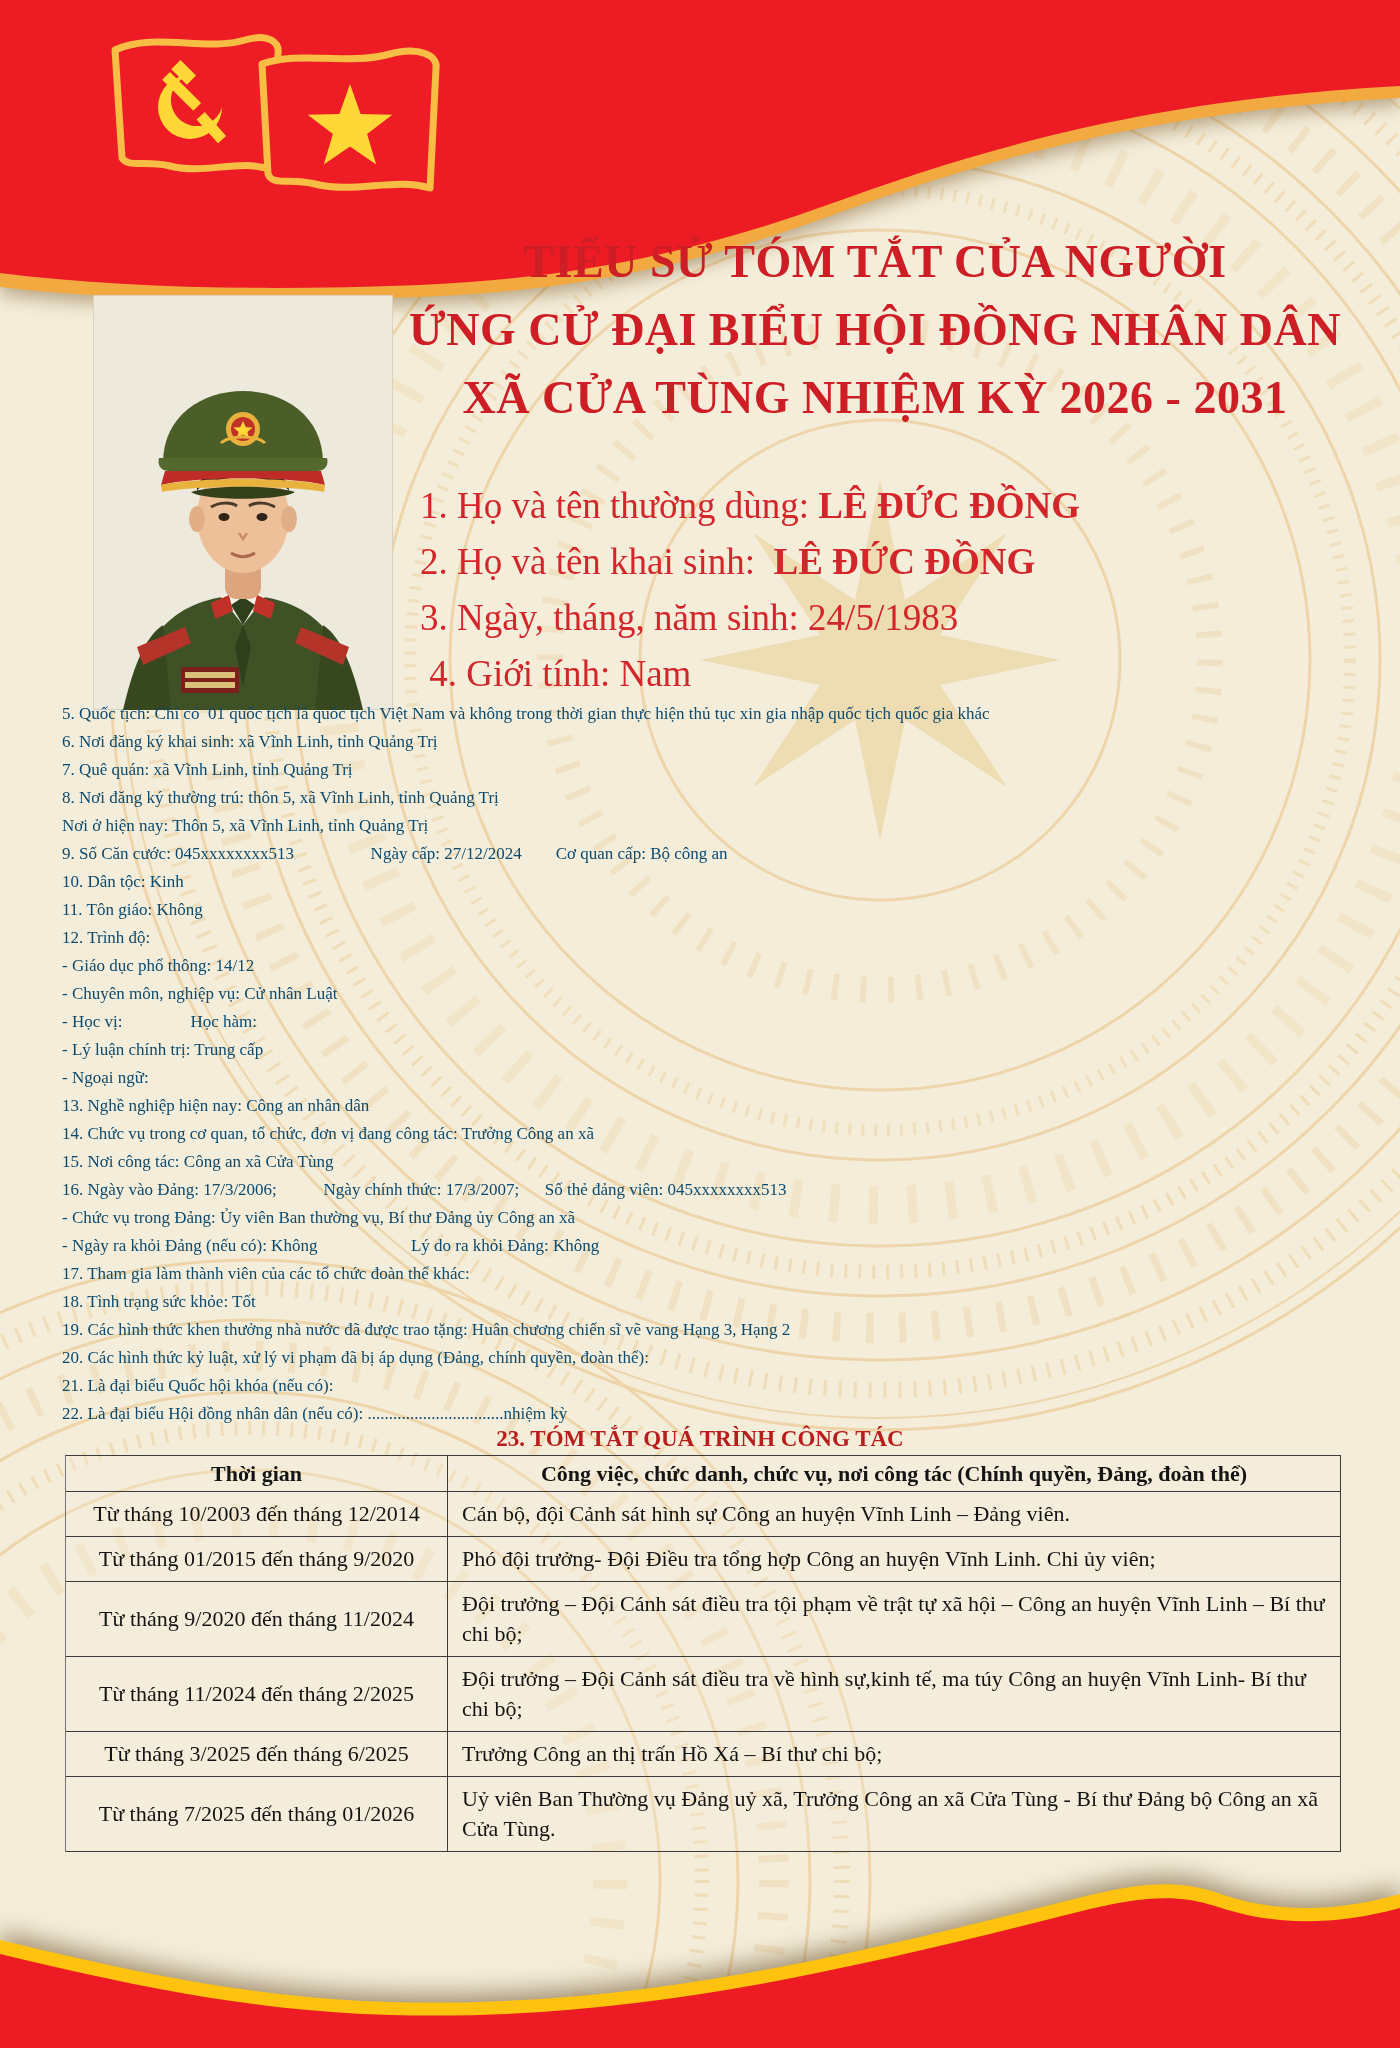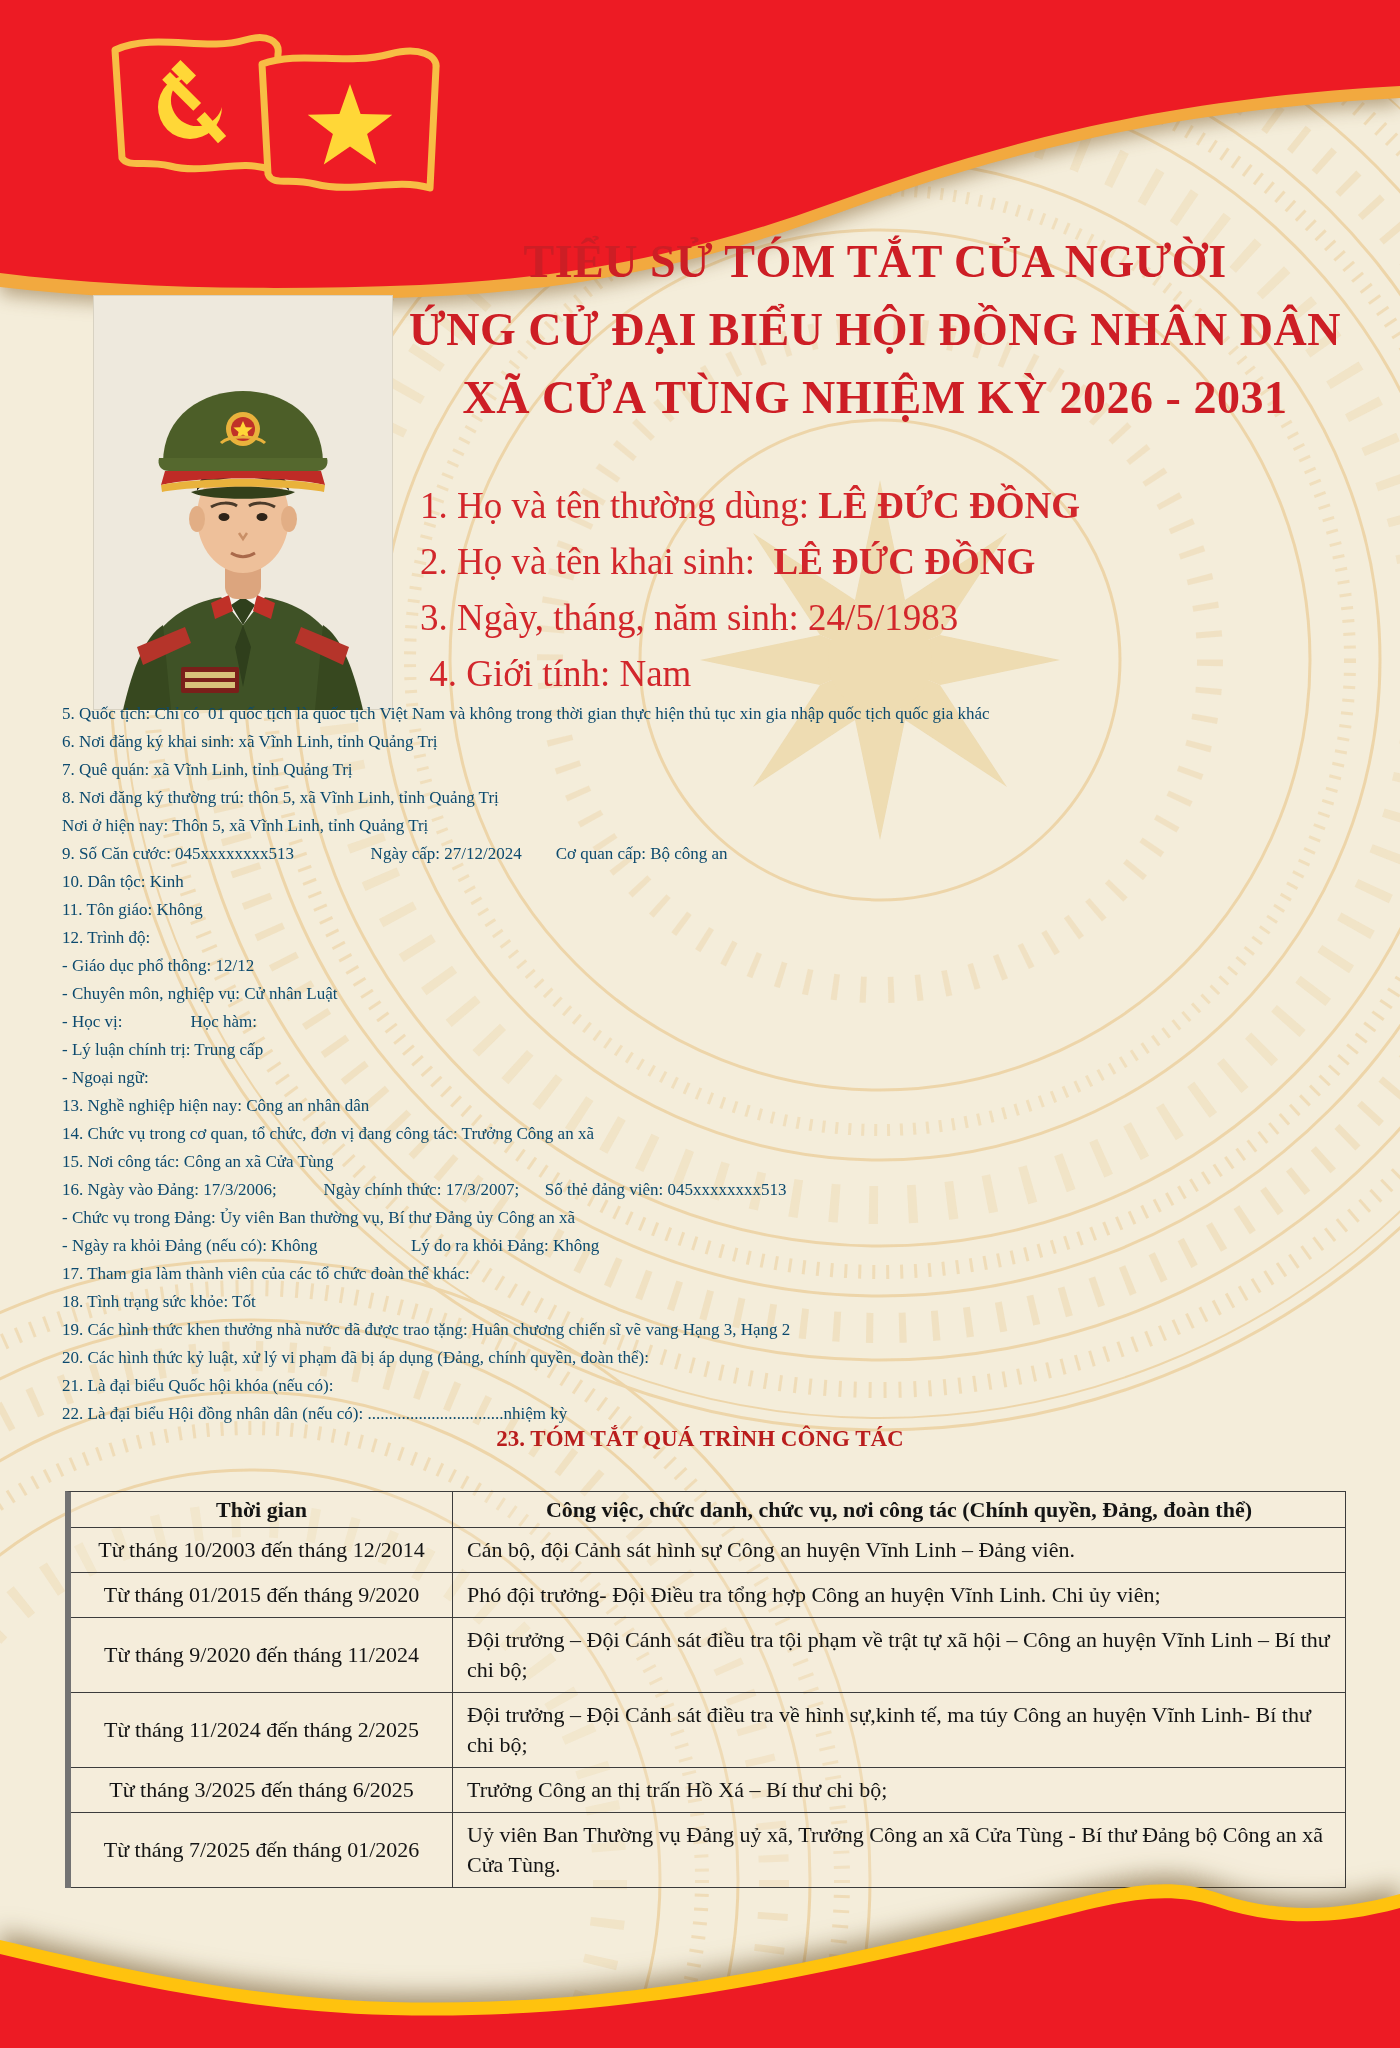--- a/index.html
+++ b/index.html
@@ -37,21 +37,21 @@
   #basic .bi-value.normal{font-weight:normal;}
 
   
   #details{left:62px;top:700px;width:1292px;font-size:17px;line-height:28px;color:#0c4a6e;}
   .detail-line{white-space:pre-wrap;}
 
   
   #heading23{left:0;top:1426px;width:1400px;text-align:center;font-weight:bold;font-size:23px;color:#b91c1c;}
 
   
-  #ctable{left:65px;top:1455px;width:1275px;color:#141414;font-size:22px;border-top:1px solid #3c3c3c;border-left:6px solid #737373;background:rgba(246,240,223,.25);margin-top:36px;}
+  #ctable{left:65px;top:1455px;width:1275px;color:#141414;font-size:22px;border-top:1px solid #3c3c3c;border-left:1px solid #737373;background:rgba(246,240,223,.25);}
   .trow{display:grid;grid-template-columns:382px 1fr;}
   .tcell{border-right:1px solid #3c3c3c;border-bottom:1px solid #3c3c3c;display:flex;align-items:center;line-height:30px;}
   .tc1{justify-content:center;text-align:center;padding:7px 6px;}
   .tc2{padding:7px 10px 7px 14px;text-align:left;}
   .thead .tcell{font-weight:bold;justify-content:center;text-align:center;padding:4px 6px;line-height:27px;}
 
   
   #bottom-wave{left:0;top:1828px;width:1400px;height:220px;}
   .wave-shadow{filter:drop-shadow(0 -8px 12px rgba(95,65,20,.55));}
 </style>
@@ -204,21 +204,21 @@
       <div class="detail-line">Nơi ở hiện nay: Thôn 5, xã Vĩnh Linh, tỉnh Quảng Trị</div>
 
       <div class="detail-line">9. Số Căn cước: 045xxxxxxxx513                  Ngày cấp: 27/12/2024        Cơ quan cấp: Bộ công an</div>
 
       <div class="detail-line">10. Dân tộc: Kinh</div>
 
       <div class="detail-line">11. Tôn giáo: Không</div>
 
       <div class="detail-line">12. Trình độ:</div>
 
-      <div class="detail-line">- Giáo dục phổ thông: 12/12</div>
+      <div class="detail-line">- Giáo dục phổ thông: 14/12</div>
 
       <div class="detail-line">- Chuyên môn, nghiệp vụ: Cử nhân Luật</div>
 
       <div class="detail-line">- Học vị:                Học hàm:</div>
 
       <div class="detail-line">- Lý luận chính trị: Trung cấp</div>
 
       <div class="detail-line">- Ngoại ngữ:</div>
 
       <div class="detail-line">13. Nghề nghiệp hiện nay: Công an nhân dân</div>

